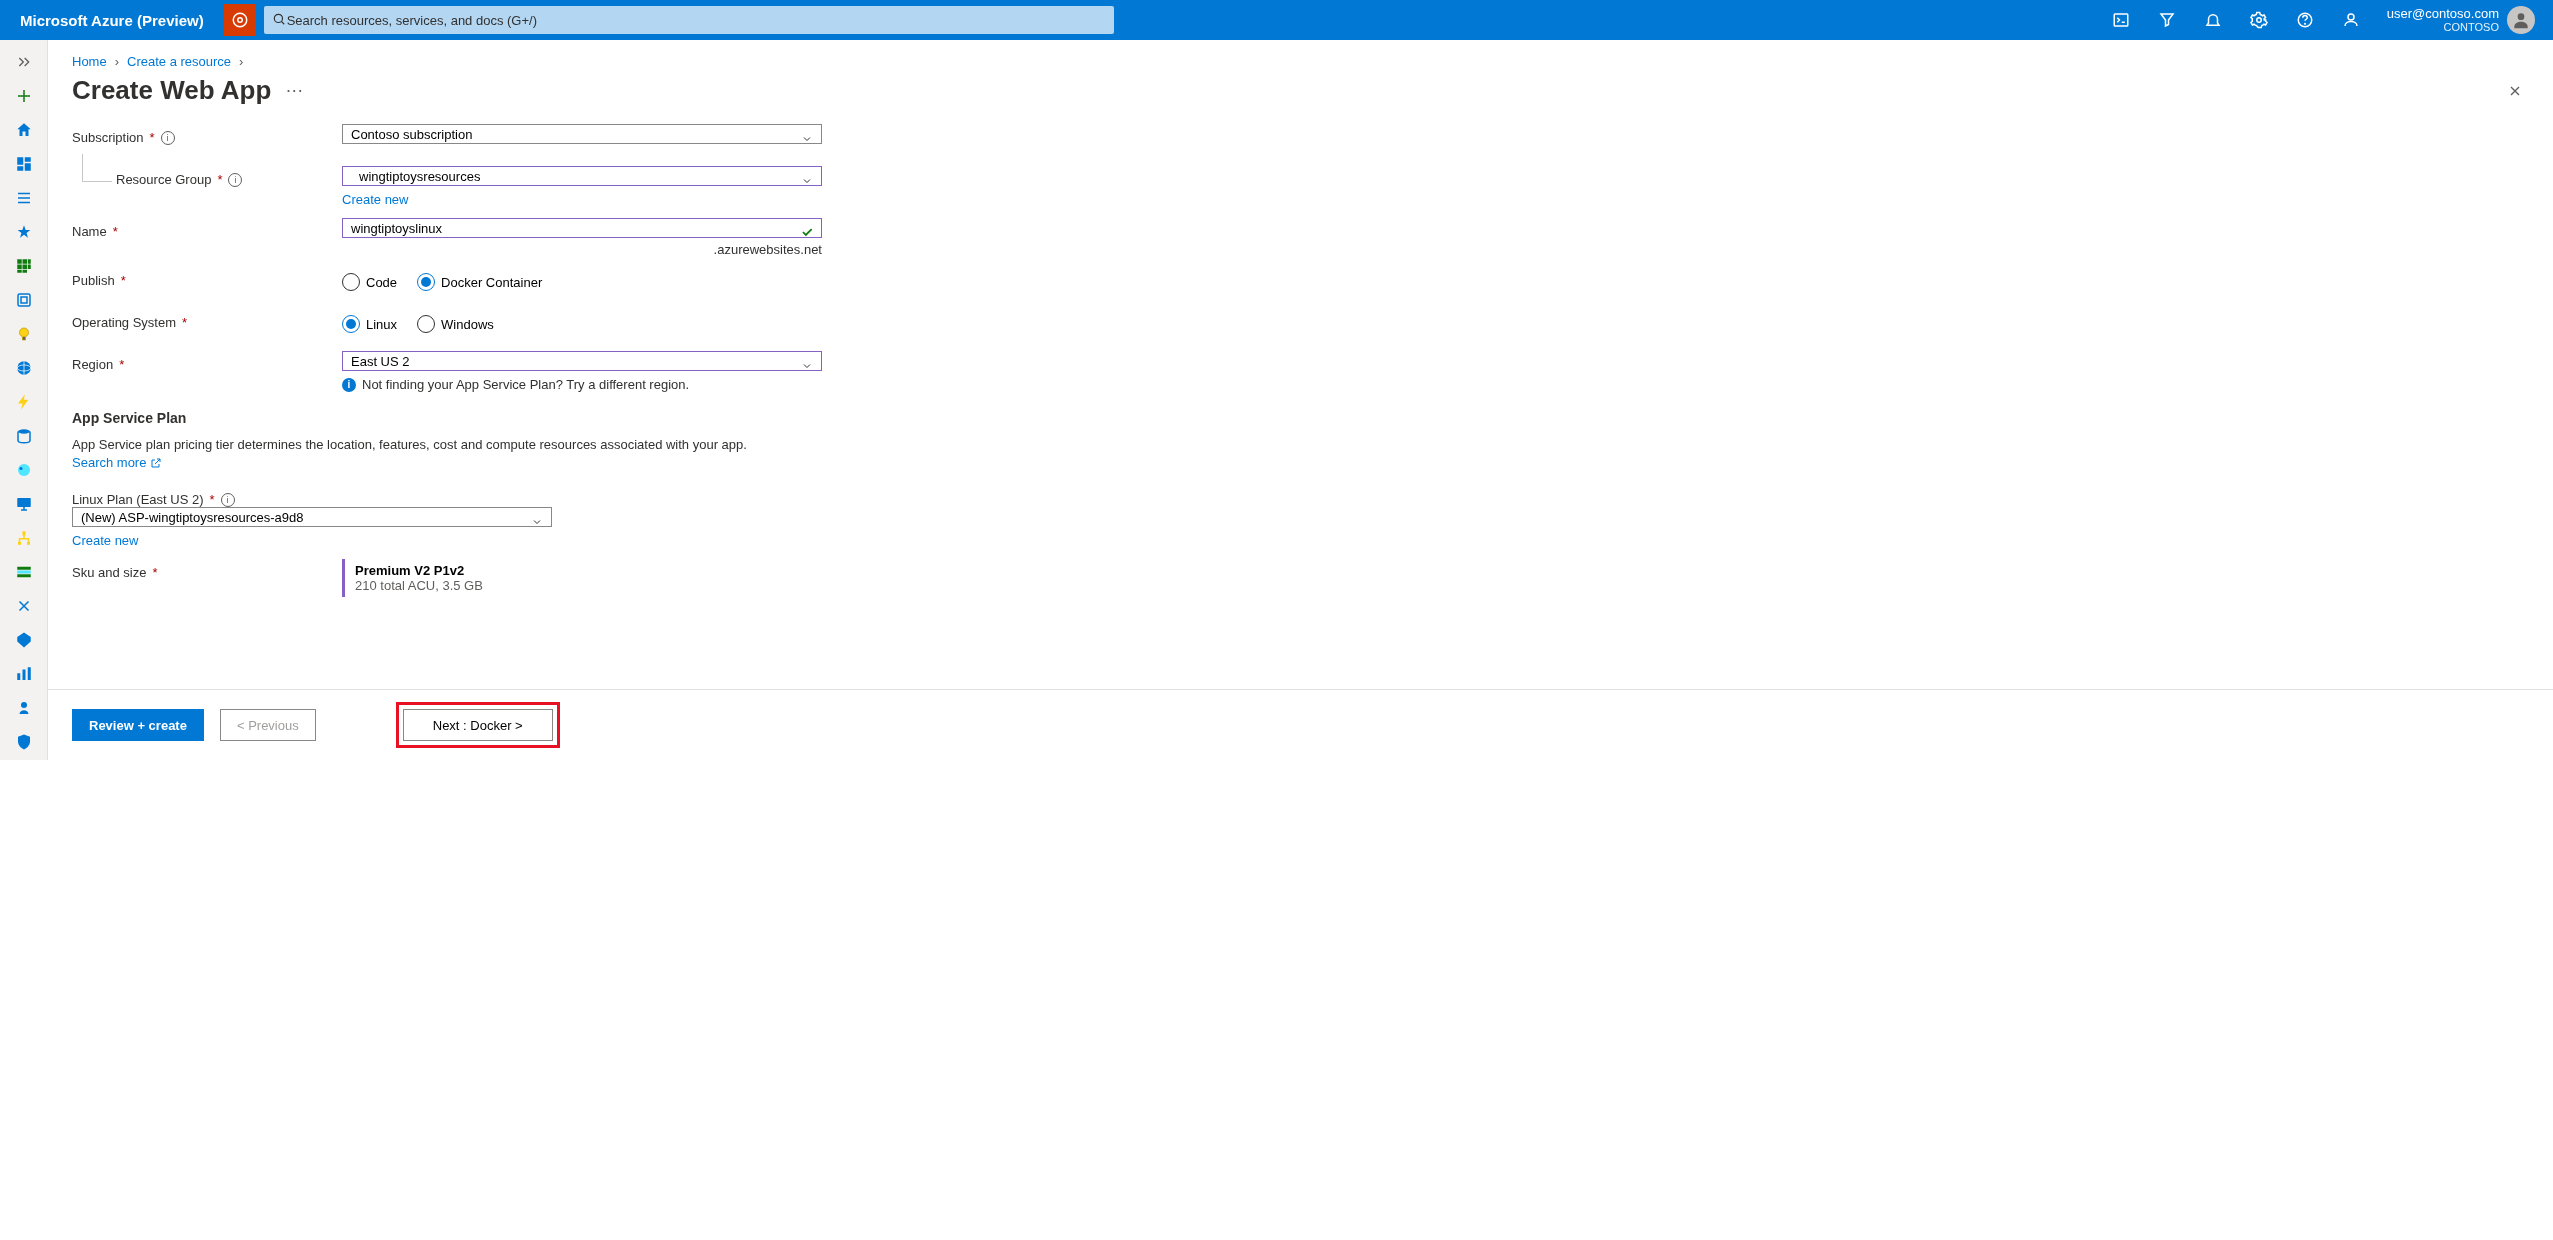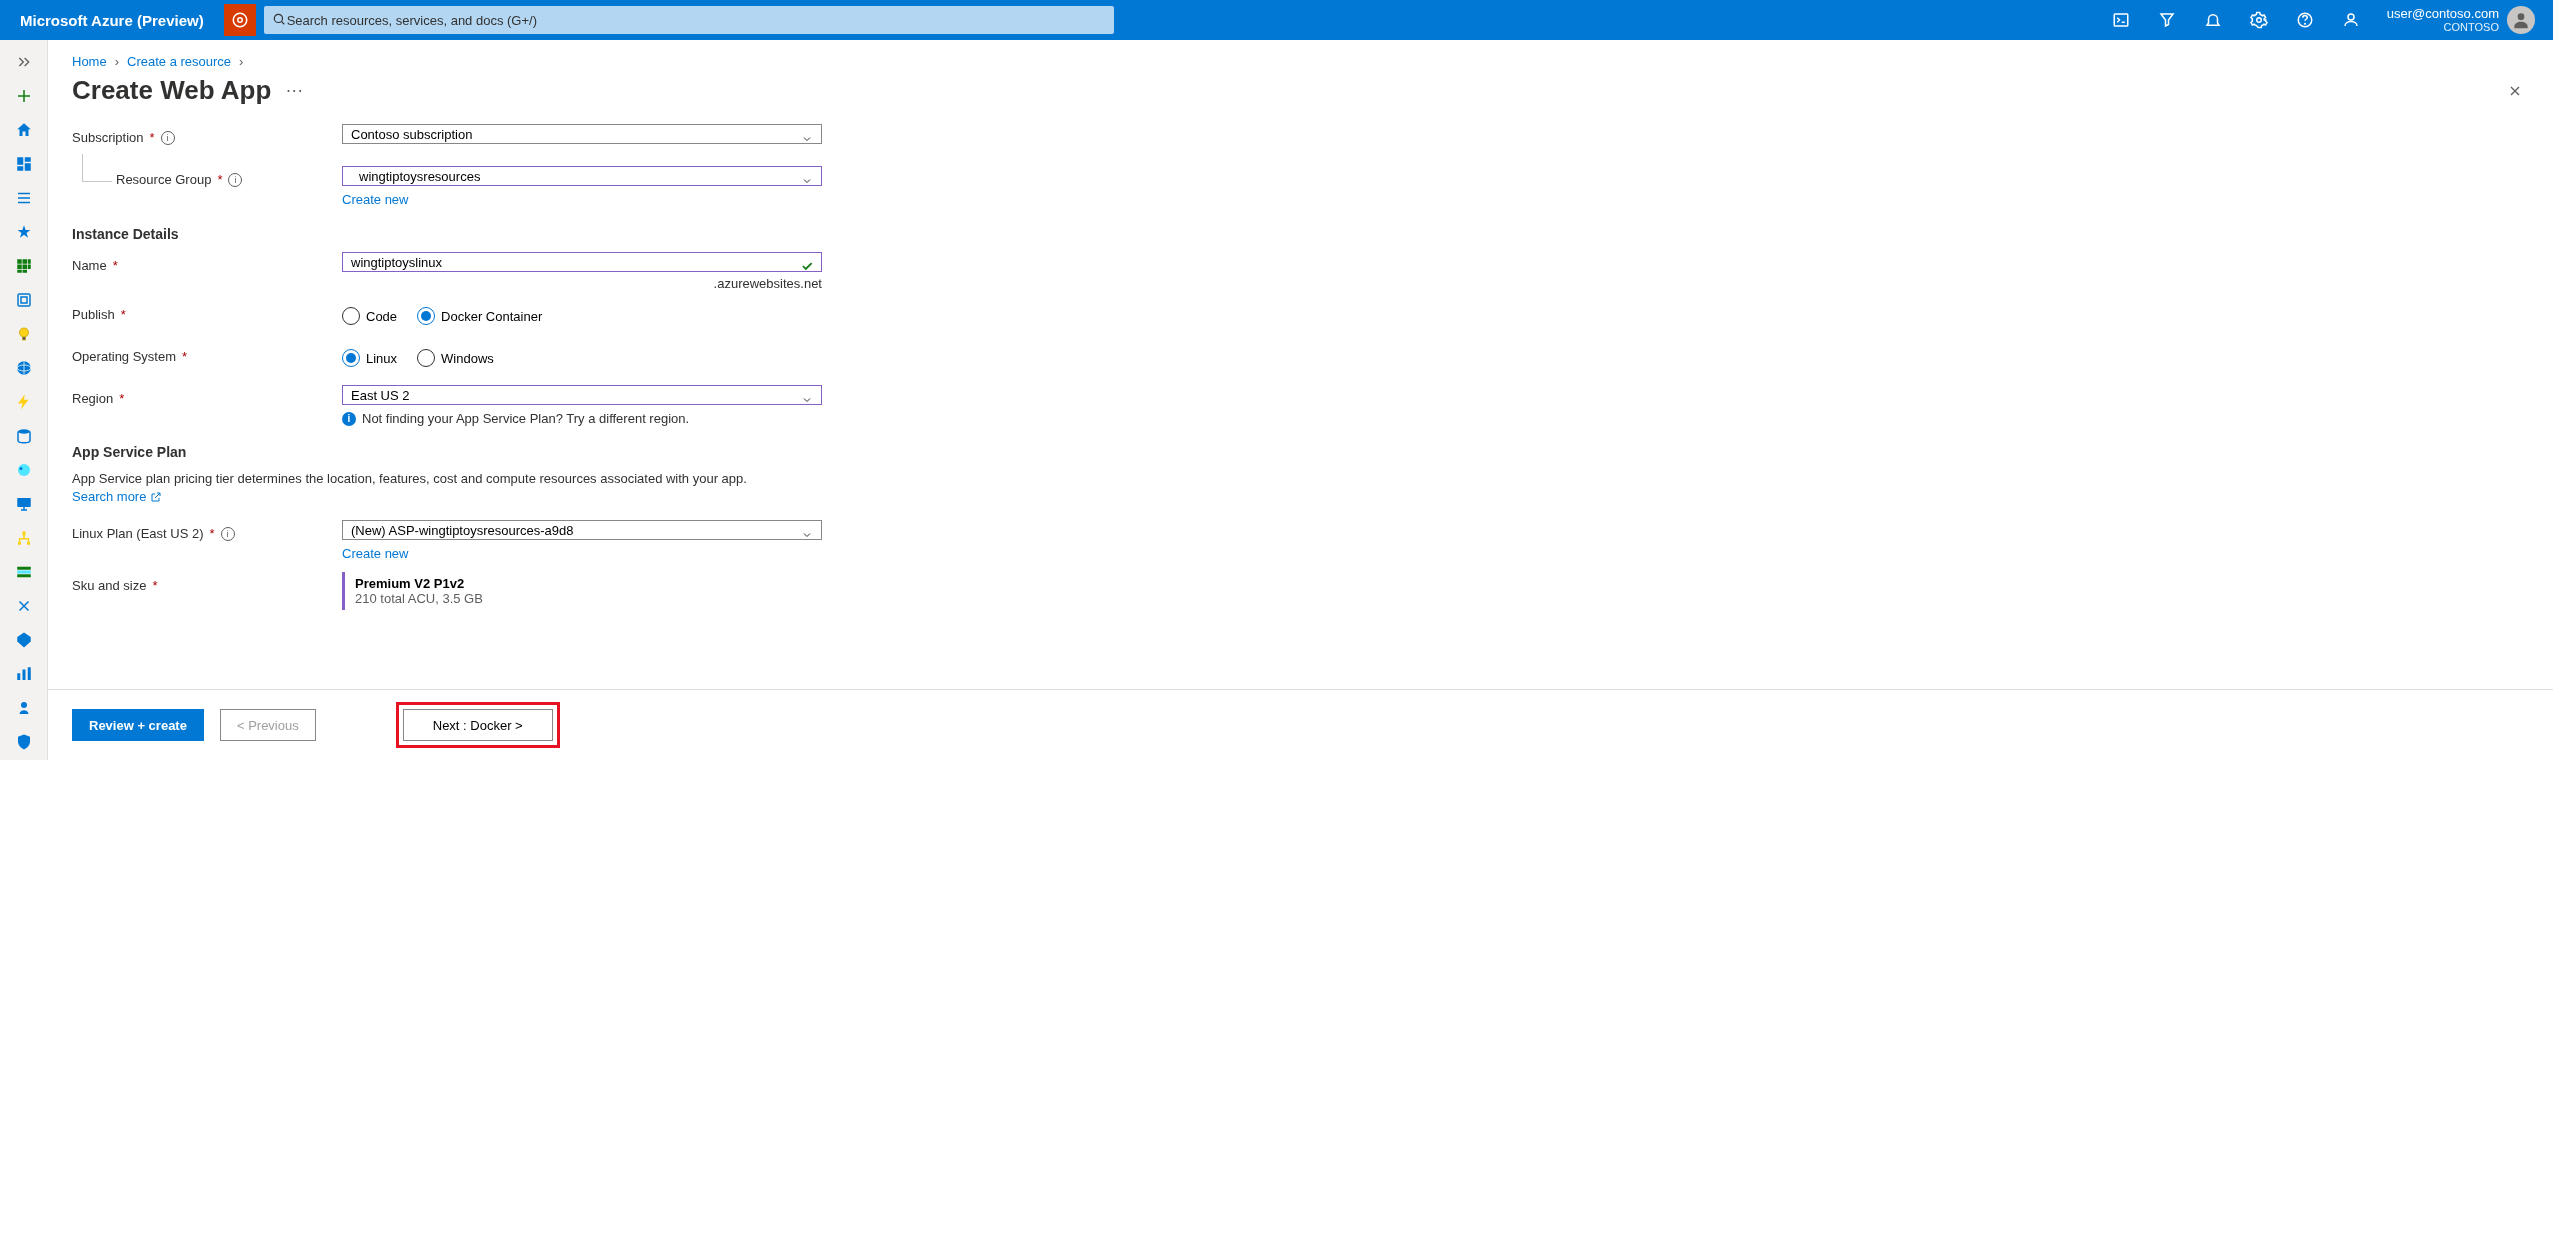--- a/index.html
+++ b/index.html
@@ -339,21 +339,20 @@
             <span class="caret">
                 <svg width="12" height="12" viewBox="0 0 24 24" fill="none" stroke="#323130" stroke-width="2">
                   <path d="M6 9l6 6 6-6"></path>
                 </svg>
               </span>
           </div>
           <span class="sublink">Create new</span>
         </div>
       </div>
 
-      <div class="section-title">Instance Details</div>
 
       <div class="field-row">
         <div class="label-col">
           <span>Name</span>
           <span class="req">*</span>
         </div>
         <div class="input-col">
           <div style="position:relative;">
             <input class="aztext accent" value="wingtiptoyslinux" style="">
             <span class="check">
@@ -433,21 +432,21 @@
       <div class="section-desc">
         <span>App Service plan pricing tier determines the location, features, cost and compute resources associated with your app.</span><br>
         <a href="#" class="ext-link">
           <span>Search more</span>
           <svg width="12" height="12" viewBox="0 0 24 24" fill="none" stroke="currentColor" stroke-width="2">
               <path d="M14 4h6v6M20 4L10 14M18 14v6H4V6h6"></path>
             </svg>
         </a>
       </div>
 
-      <div class="field-row" style="margin-top:14px;">
+      <div class="field-row" style="margin-top:14px;flex-direction:column;">
         <div class="label-col">
           <span>Linux Plan (East US 2)</span>
           <span class="req">*</span>
           <span class="info-icon">i</span>
         </div>
         <div class="input-col">
           <div class="azselect" style="position:relative;">
             <span>(New) ASP-wingtiptoysresources-a9d8</span>
             <span class="caret">
                 <svg width="12" height="12" viewBox="0 0 24 24" fill="none" stroke="#323130" stroke-width="2">

